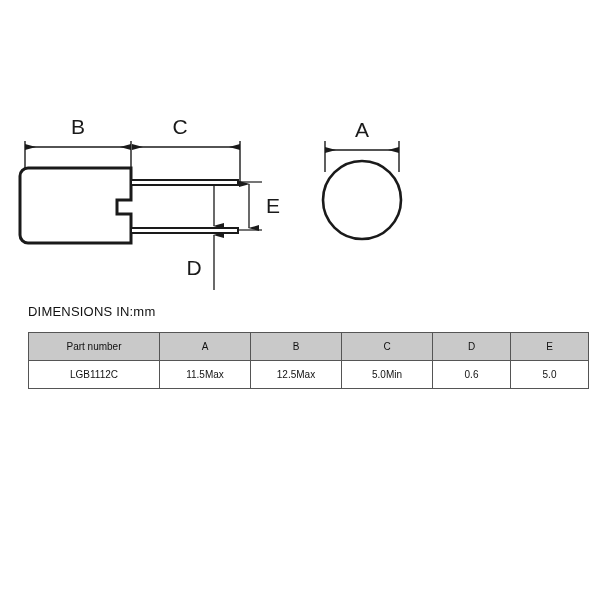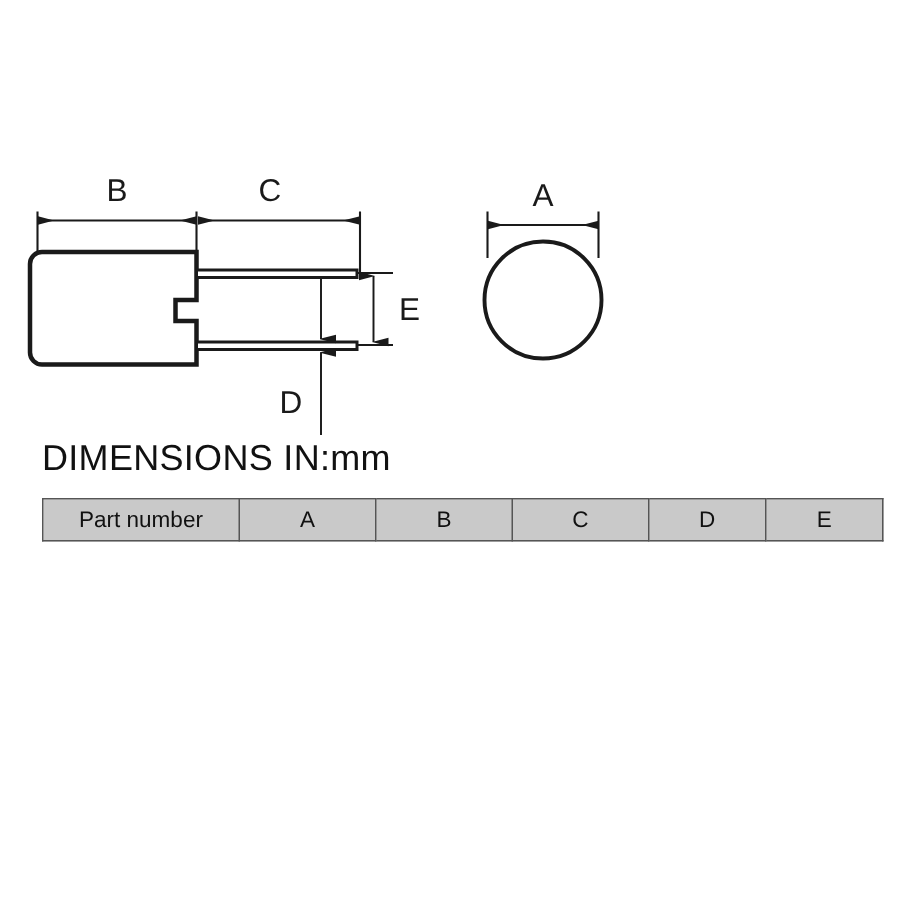--- a/index.html
+++ b/index.html
@@ -29,43 +29,43 @@
   .dim-label {
     font-family: "Liberation Sans", sans-serif;
     font-size: 21px;
     fill: #1a1a1a;
   }
 
   
   #table-title {
     position: absolute;
     left: 28px;
-    top: 292px;
-    font-size: 24px;
+    top: 304px;
+    font-size: 13px;
     letter-spacing: 0.2px;
     color: #111111;
     white-space: nowrap;
   }
 
   
   #dimensions-table {
     position: absolute;
     left: 28px;
     top: 332px;
     width: 554px;
     border-collapse: collapse;
     table-layout: fixed;
     border: 1.5px solid #3b3b3b;
   }
   #dimensions-table td,
   #dimensions-table th {
     border: 1px solid #555555;
     height: 27px;
     text-align: center;
-    font-size: 15px;
+    font-size: 10px;
     font-weight: normal;
     padding: 0;
     color: #111111;
     white-space: nowrap;
   }
   #dimensions-table th:first-child,
   #dimensions-table td:first-child {
     width: 130px;
   }
   #dimensions-table th:nth-child(2),
@@ -163,14 +163,22 @@
     <tr class="shaded">
       <th>Part number</th>
       <th>A</th>
       <th>B</th>
       <th>C</th>
       <th>D</th>
       <th>E</th>
     </tr>
   </thead>
   <tbody>
+    <tr class="plain">
+      <td>LGB1112C</td>
+      <td>11.5Max</td>
+      <td>12.5Max</td>
+      <td>5.0Min</td>
+      <td>0.6</td>
+      <td>5.0</td>
+    </tr>
   </tbody>
 </table>
 
 </body></html>

